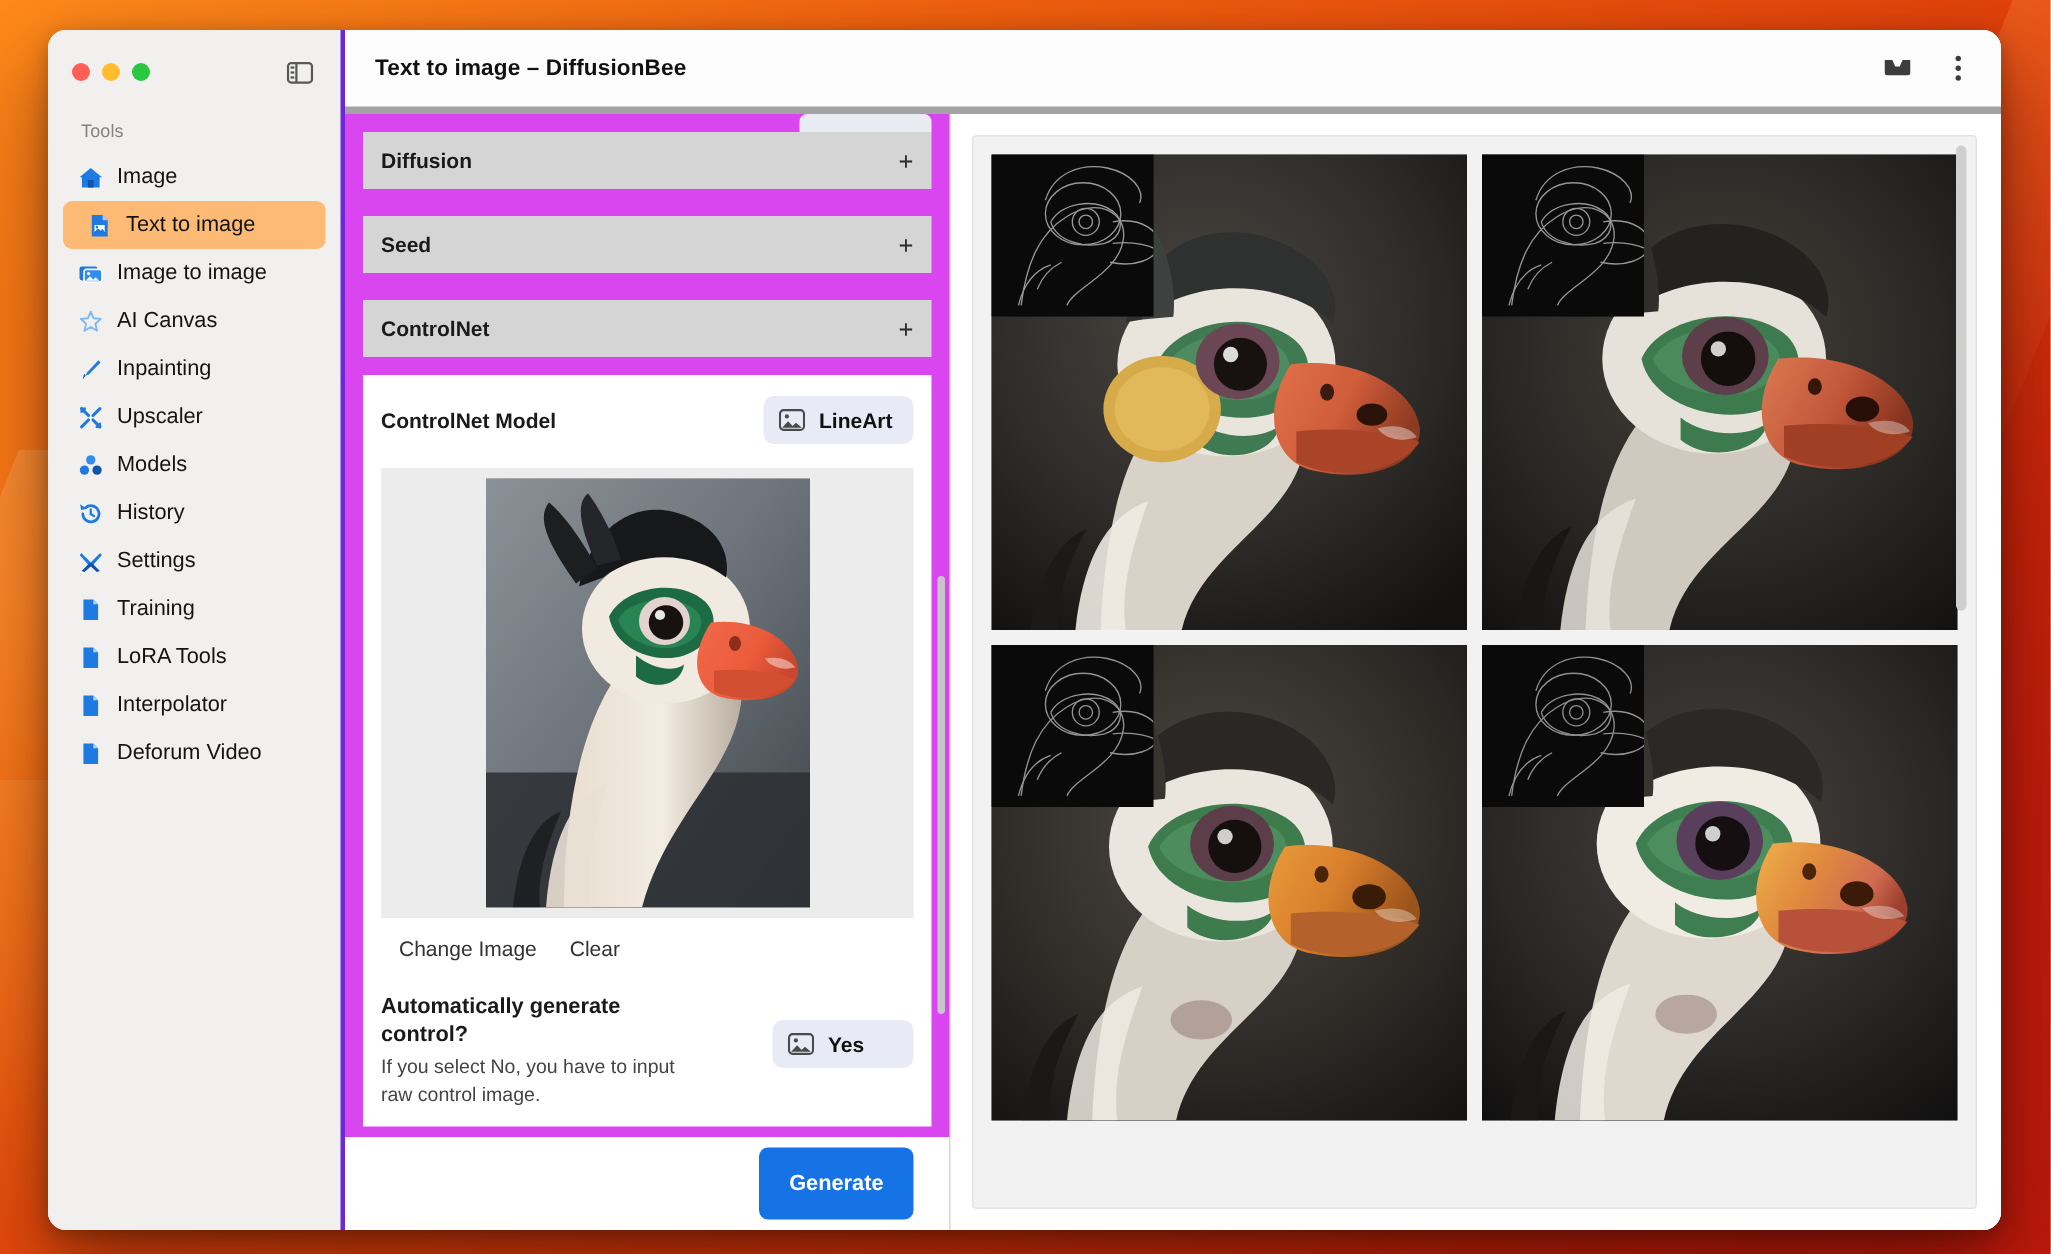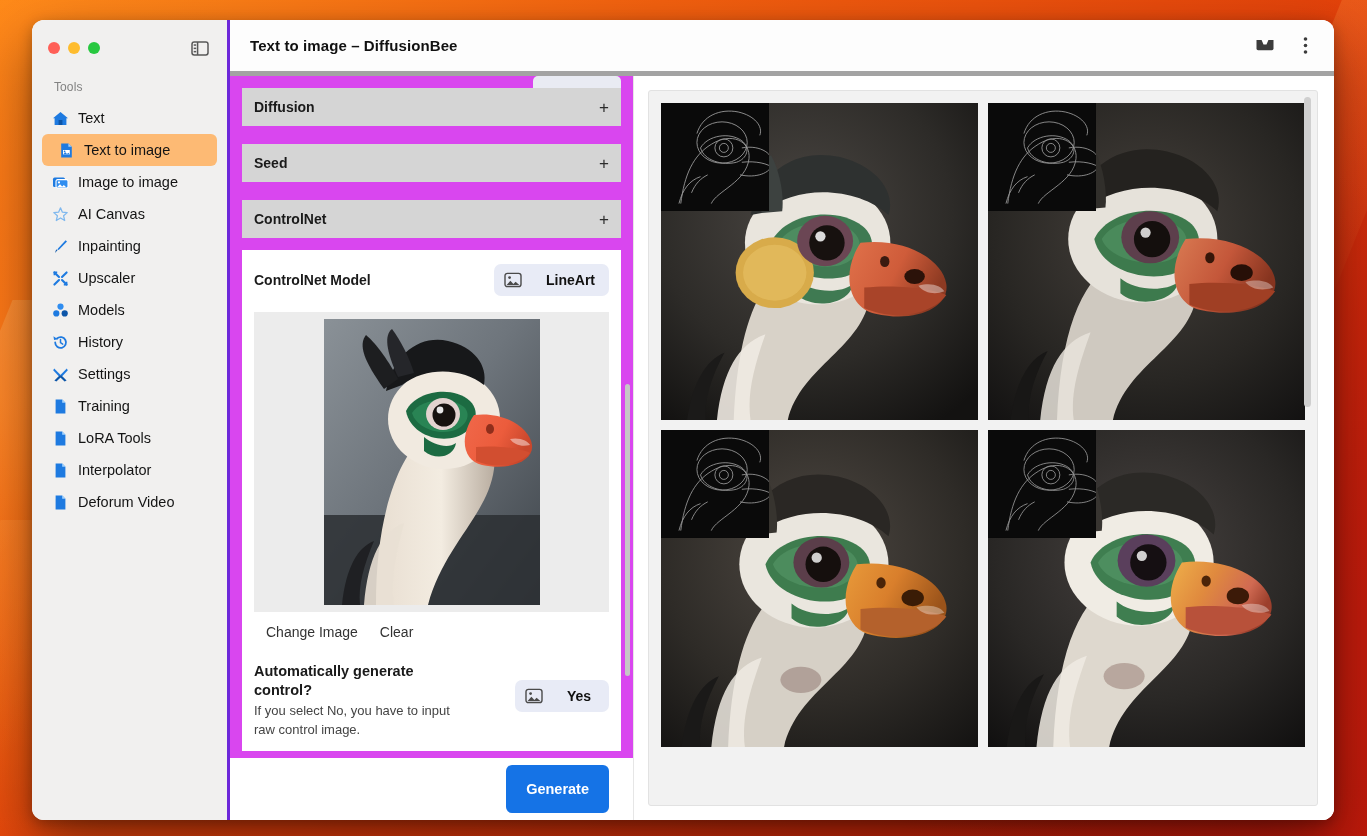--- a/index.html
+++ b/index.html
@@ -144,21 +144,21 @@
   }
   .row-between { display: flex; align-items: center; }
   .field-label { font-size: 14px; font-weight: bold; color: #1a1a1a; }
   .pill-select {
     margin-left: auto;
     background: #e8ebf6;
     border-radius: 7px;
     height: 32px;
     min-width: 94px;
     display: flex; align-items: center;
-    gap: 24px;
+    gap: 9px;
     padding: 0 14px 0 10px;
     cursor: pointer;
   }
   .pill-text { font-size: 14px; font-weight: bold; color: #111; }
 
   .img-frame {
     margin-top: 16px;
     background: #ececec;
     height: 300px;
     display: flex; align-items: center; justify-content: center;
@@ -281,21 +281,21 @@
 
       <nav class="nav">
 
         <div class="nav-item">
           <span class="nav-icon">
             <svg width="17" height="17" viewBox="0 0 17 17">
               <path d="M8.5 2 L16 8.2 L14.4 8.2 L14.4 15 L2.6 15 L2.6 8.2 L1 8.2 Z" fill="#1e7ae0"></path>
               <rect x="6.6" y="10" width="3.8" height="5" fill="#0c55a8"></rect>
             </svg>
           </span>
-          <span>Text</span>
+          <span>Image</span>
         </div>
 
         <div class="nav-item active">
           <span class="nav-icon">
             <svg width="17" height="17" viewBox="0 0 17 17">
               <path d="M3.2 1.4 h7.2 l3.4 3.4 v10.8 h-10.6 z" fill="#1e7ae0"></path>
               <path d="M10.4 1.4 l3.4 3.4 h-3.4 z" fill="#9fd0ff"></path>
               <rect x="5" y="8" width="6.8" height="4.6" fill="#ffffff"></rect>
               <circle cx="6.6" cy="9.4" r=".85" fill="#1e7ae0"></circle>
               <path d="M5 12.6 l2.3-2.4 1.7 1.7 1.3-1.2 1.5 1.9 z" fill="#1e7ae0"></path>

